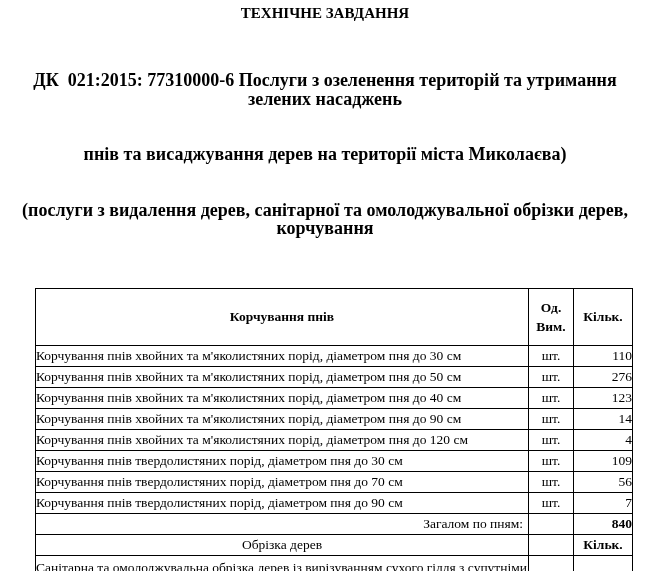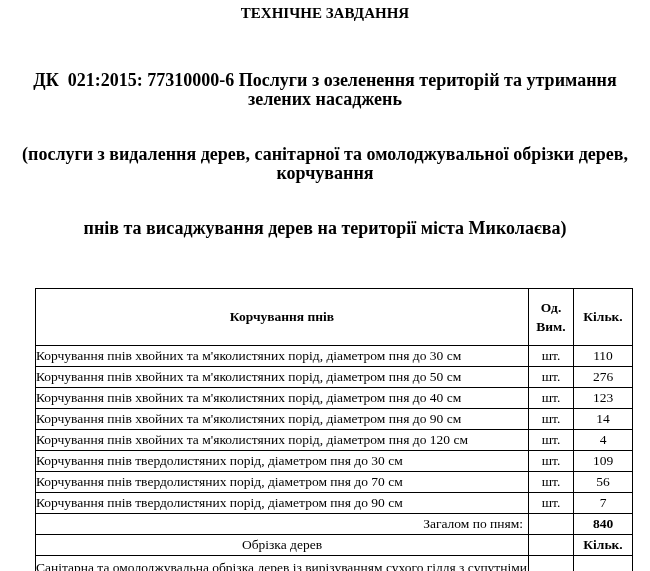--- a/index.html
+++ b/index.html
@@ -53,37 +53,37 @@
   }
   .spec-table tbody td {
     height: 19px;
     line-height: 18px;
     vertical-align: bottom;
     padding-bottom: 1px;
   }
   .spec-table tbody tr.row-tall td { height: 39px; }
   .td-desc { text-align: left; padding-left: 5px; padding-right: 3px; }
   .td-unit { text-align: center; margin-top: 40px; }
-  .td-qty  { text-align: center; padding-right: 5px; }
+  .td-qty  { text-align: right; padding-right: 5px; }
   .row-total .td-desc { font-weight: normal; text-align: right; padding-right: 5px; }
   .row-total .td-qty  { font-weight: bold; }
   .row-section .td-desc { font-weight: normal; text-align: center; padding-left: 0; padding-right: 0; }
   .row-section .td-qty  { font-weight: bold; text-align: center; padding-right: 0; }
 </style>
 </head>
 <body>
 
 <div class="page">
 
   <div class="doc-title">ТЕХНІЧНЕ ЗАВДАННЯ</div>
 
   <div class="doc-subtitle">
     <div>ДК  021:2015: 77310000-6 Послуги з озеленення територій та утримання зелених насаджень</div>
+    <div>пнів та висаджування дерев на території міста Миколаєва)</div>
     <div>(послуги з видалення дерев, санітарної та омолоджувальної обрізки дерев,  корчування</div>
-    <div>пнів та висаджування дерев на території міста Миколаєва)</div>
   </div>
 
   <table class="spec-table">
     <colgroup>
       <col class="c-desc">
       <col class="c-unit">
       <col class="c-qty">
     </colgroup>
     <thead>
       <tr>

